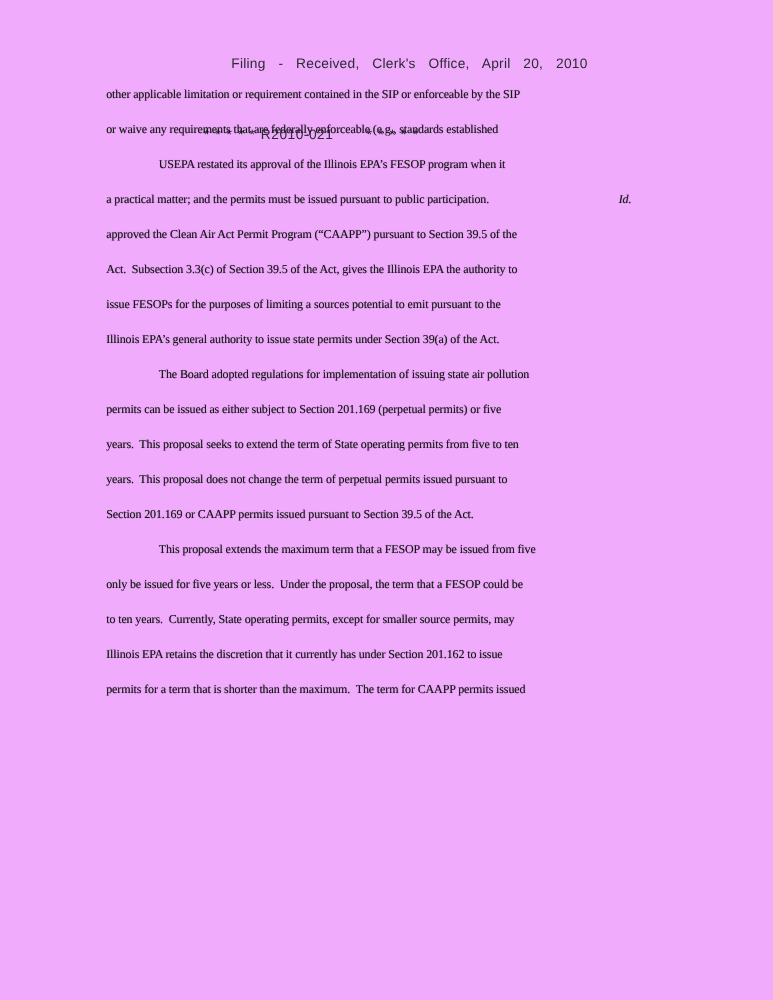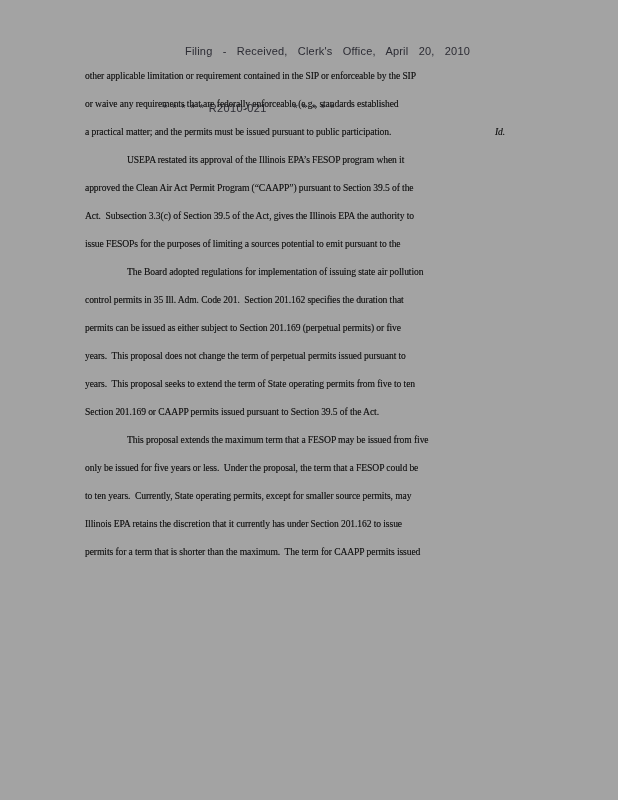--- a/index.html
+++ b/index.html
@@ -4,21 +4,21 @@
 <style>
   html, body {
     margin: 0;
     padding: 0;
     background: #ffffff;
   }
   .page {
     position: relative;
     width: 618px;
     height: 800px;
-    background: #a3a3a3;
+    background: #f0abfc;
     overflow: hidden;
     font-family: "Liberation Serif", serif;
   }
   
   .stamp {
     position: absolute;
     top: 4px;
     left: 0;
     width: 100%;
     font-family: "Liberation Sans", sans-serif;
@@ -79,30 +79,30 @@
 <div class="page">
 
   <div class="stamp">
     <div class="stamp-line1">Filing - Received, Clerk's Office, April 20, 2010</div>
     <div class="stamp-line2">* * * * * R2010-021      * * * * *</div>
   </div>
 
   <div class="doc-body">
     <div class="ln">other applicable limitation or requirement contained in the SIP or enforceable by the SIP</div>
     <div class="ln">or waive any requirements that are federally enforceable (e.g., standards established</div>
+    <div class="ln ind">USEPA restated its approval of the Illinois EPA’s FESOP program when it</div>
     <div class="ln"><span>a practical matter; and the permits must be issued pursuant to public participation.</span><span class="cite">Id.</span></div>
-    <div class="ln ind">USEPA restated its approval of the Illinois EPA’s FESOP program when it</div>
     <div class="ln">approved the Clean Air Act Permit Program (“CAAPP”) pursuant to Section 39.5 of the</div>
     <div class="ln">Act.  Subsection 3.3(c) of Section 39.5 of the Act, gives the Illinois EPA the authority to</div>
     <div class="ln">issue FESOPs for the purposes of limiting a sources potential to emit pursuant to the</div>
+    <div class="ln">Illinois EPA’s general authority to issue state permits under Section 39(a) of the Act.</div>
     <div class="ln ind">The Board adopted regulations for implementation of issuing state air pollution</div>
-    <div class="ln">control permits in 35 Ill. Adm. Code 201.  Section 201.162 specifies the duration that</div>
     <div class="ln">permits can be issued as either subject to Section 201.169 (perpetual permits) or five</div>
+    <div class="ln">years.  This proposal seeks to extend the term of State operating permits from five to ten</div>
     <div class="ln">years.  This proposal does not change the term of perpetual permits issued pursuant to</div>
-    <div class="ln">years.  This proposal seeks to extend the term of State operating permits from five to ten</div>
     <div class="ln">Section 201.169 or CAAPP permits issued pursuant to Section 39.5 of the Act.</div>
     <div class="ln ind">This proposal extends the maximum term that a FESOP may be issued from five</div>
     <div class="ln">only be issued for five years or less.  Under the proposal, the term that a FESOP could be</div>
     <div class="ln">to ten years.  Currently, State operating permits, except for smaller source permits, may</div>
     <div class="ln">Illinois EPA retains the discretion that it currently has under Section 201.162 to issue</div>
     <div class="ln">permits for a term that is shorter than the maximum.  The term for CAAPP permits issued</div>
   </div>
 
 </div>
 

